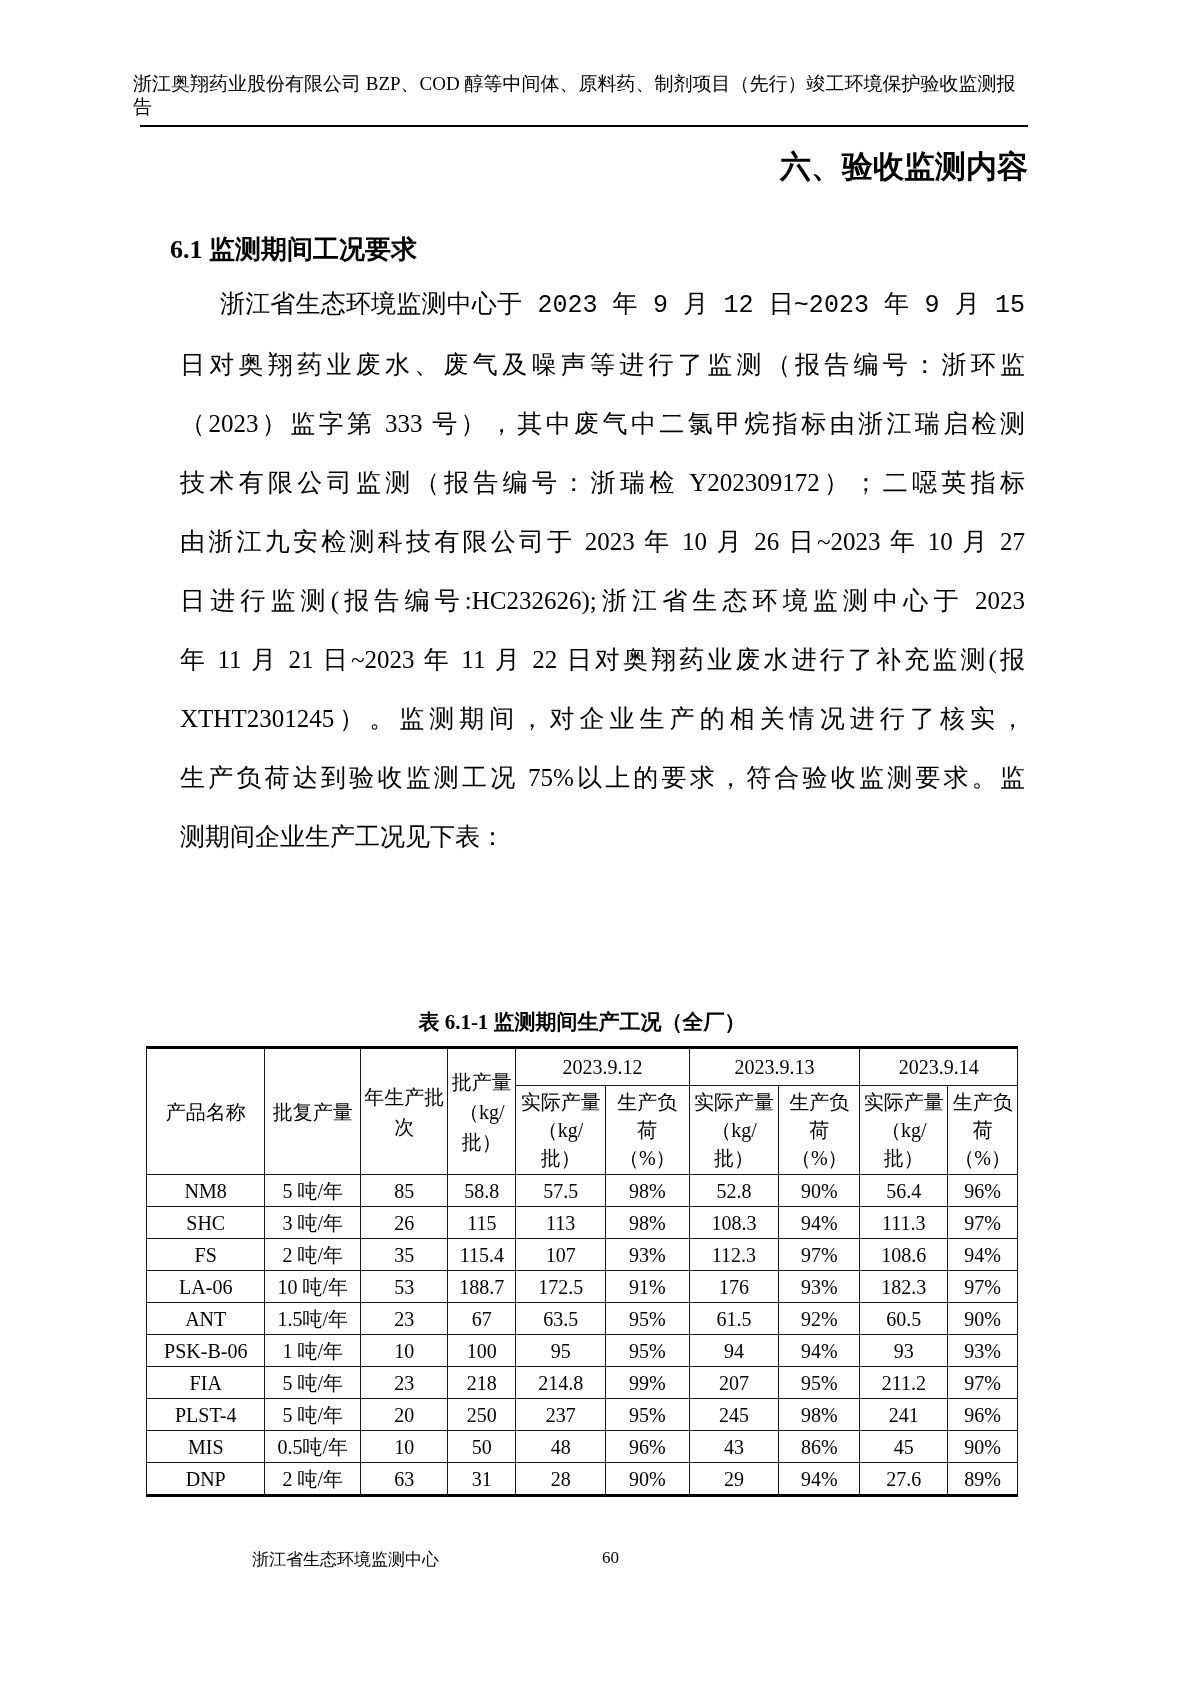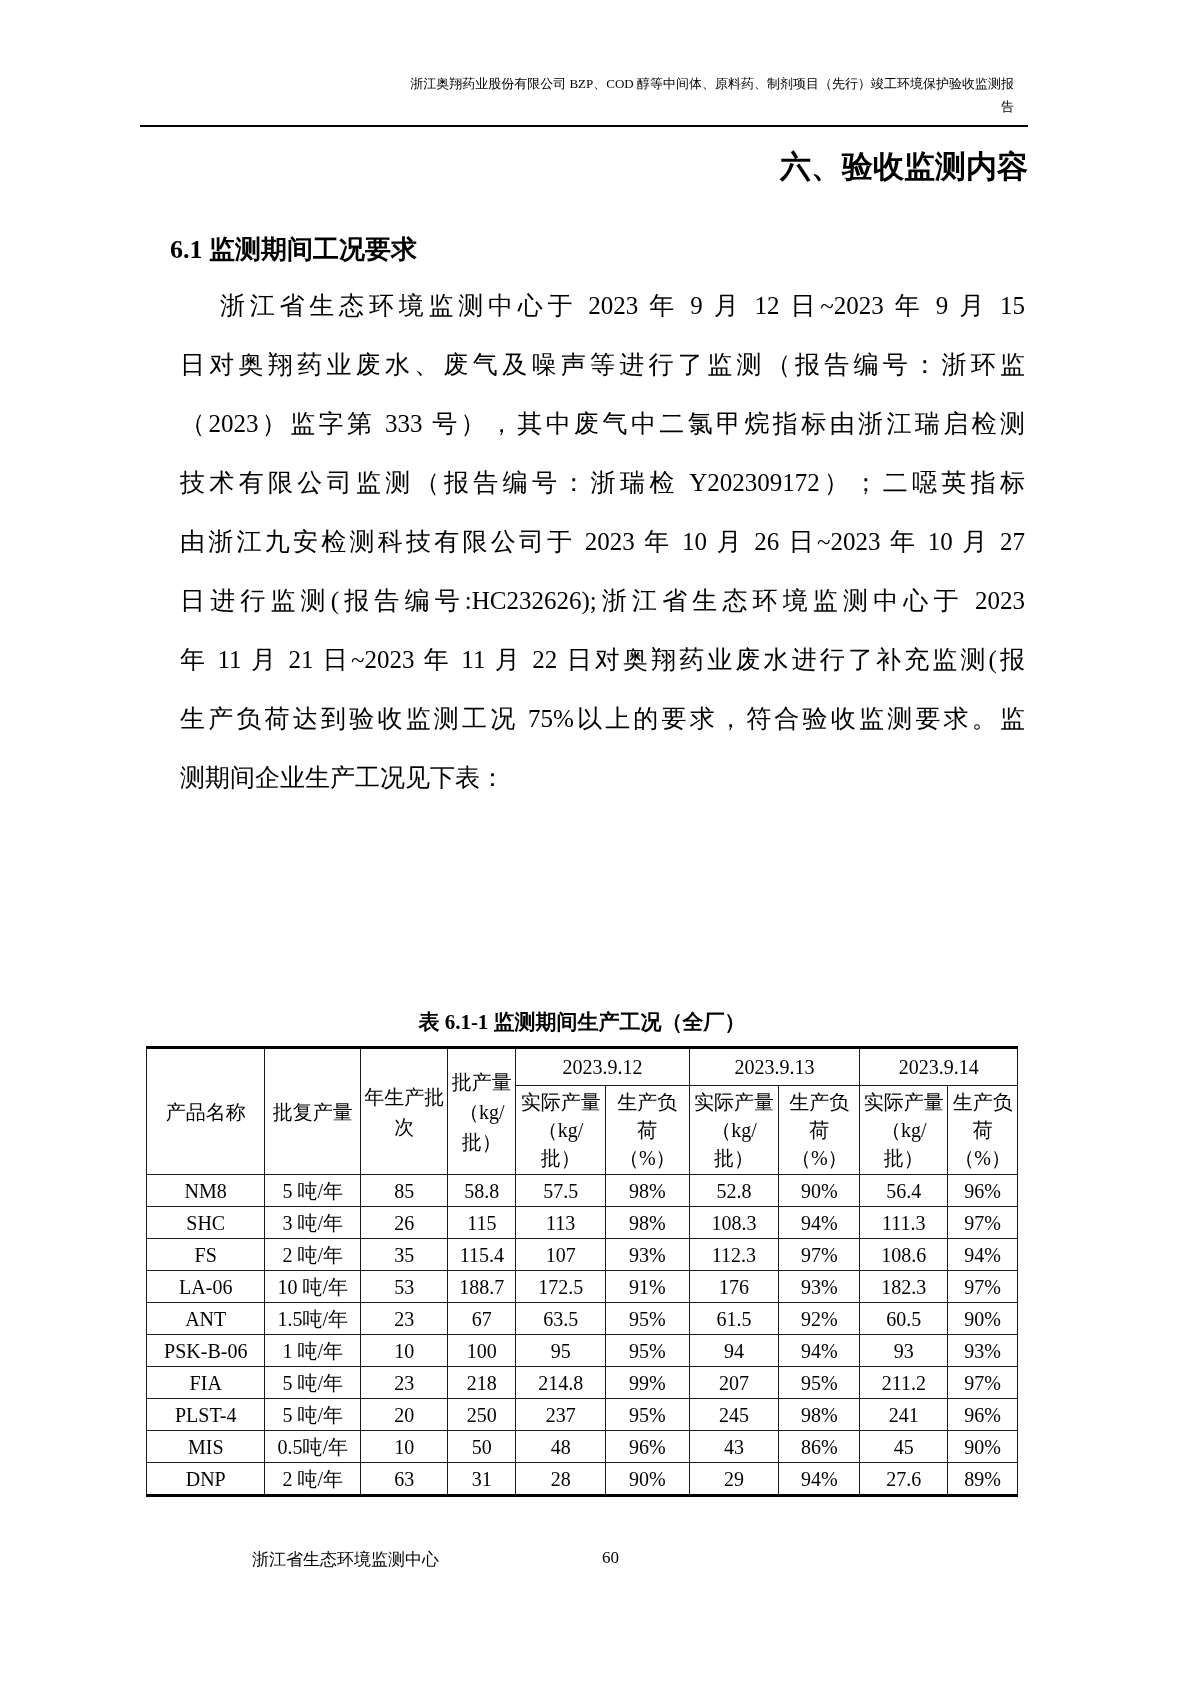--- a/index.html
+++ b/index.html
@@ -8,23 +8,23 @@
     width: 1190px;
     height: 1683px;
     margin: 0 auto;
     background: #ffffff;
     color: #000;
     font-family: "Liberation Serif", "DejaVu Serif", serif;
     overflow: hidden;
   }
   .doc-header {
     position: absolute;
-    left: 126px; top: 72px; width: 888px;
-    text-align: right;
-    font-size: 13px;
+    left: 133px; top: 72px; width: 888px;
+    text-align: left;
+    font-size: 19px;
     line-height: 23px;
   }
   .header-rule {
     position: absolute;
     left: 140px; top: 125px; width: 888px; height: 2px;
     background: #000;
   }
   .doc-title {
     position: absolute;
     left: 140px; top: 146px; width: 888px;
@@ -44,21 +44,21 @@
     position: absolute;
     left: 180px; top: 276px; width: 845px;
     font-size: 25px;
   }
   .pline {
     line-height: 59px;
     text-align: justify;
     text-align-last: justify;
     white-space: nowrap;
   }
-  .pline.indent { text-indent: 40px; }
+  .pline.indent { text-indent: 40px; font-family: Liberation Mono, monospace; }
   .pline.noj { text-align-last: left; }
   .table-caption {
     position: absolute;
     left: 146px; top: 1008px; width: 872px;
     text-align: center;
     font-size: 21px;
     font-weight: bold;
   }
   .prod-table {
     position: absolute;
@@ -106,20 +106,21 @@
   <h2 class="section-heading">6.1 监测期间工况要求</h2>
 
   <div class="paragraph">
     <div class="pline indent">浙江省生态环境监测中心于 2023 年 9 月 12 日~2023 年 9 月 15</div>
     <div class="pline">日对奥翔药业废水、废气及噪声等进行了监测（报告编号：浙环监</div>
     <div class="pline">（2023）监字第 333 号），其中废气中二氯甲烷指标由浙江瑞启检测</div>
     <div class="pline">技术有限公司监测（报告编号：浙瑞检 Y202309172）；二噁英指标</div>
     <div class="pline">由浙江九安检测科技有限公司于 2023 年 10 月 26 日~2023 年 10 月 27</div>
     <div class="pline">日进行监测(报告编号:HC232626);浙江省生态环境监测中心于 2023</div>
     <div class="pline">年 11 月 21 日~2023 年 11 月 22 日对奥翔药业废水进行了补充监测(报</div>
+    <div class="pline">XTHT2301245）。监测期间，对企业生产的相关情况进行了核实，</div>
     <div class="pline">生产负荷达到验收监测工况 75%以上的要求，符合验收监测要求。监</div>
     <div class="pline noj">测期间企业生产工况见下表：</div>
   </div>
 
   <div class="table-caption">表 6.1-1  监测期间生产工况（全厂）</div>
 
   <table class="prod-table">
     <colgroup>
       <col style="width:13.6%">
         <col style="width:11.0%">

